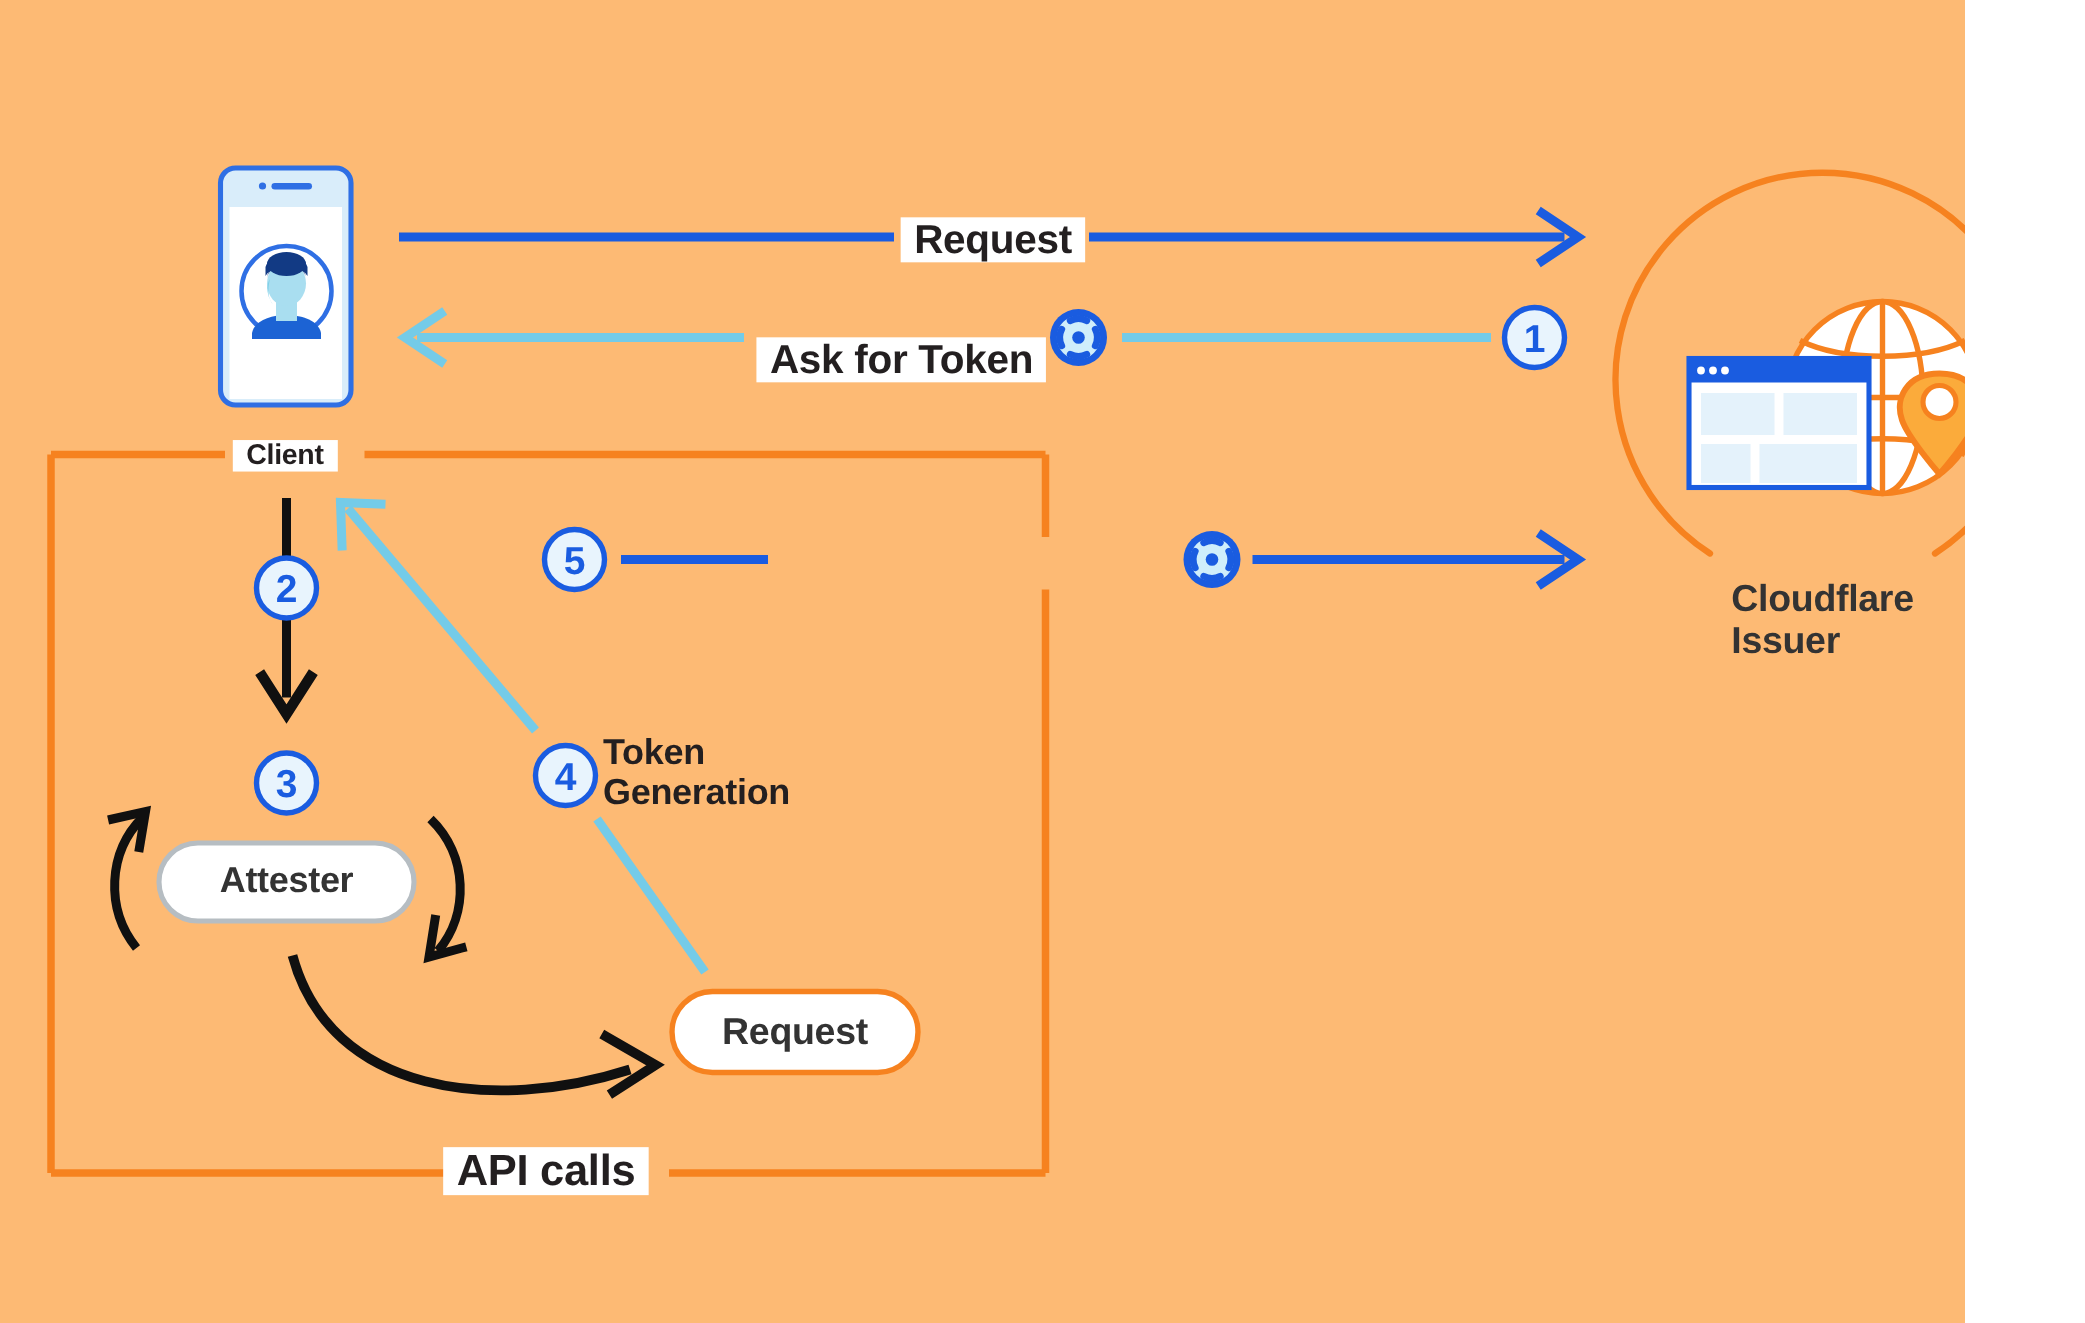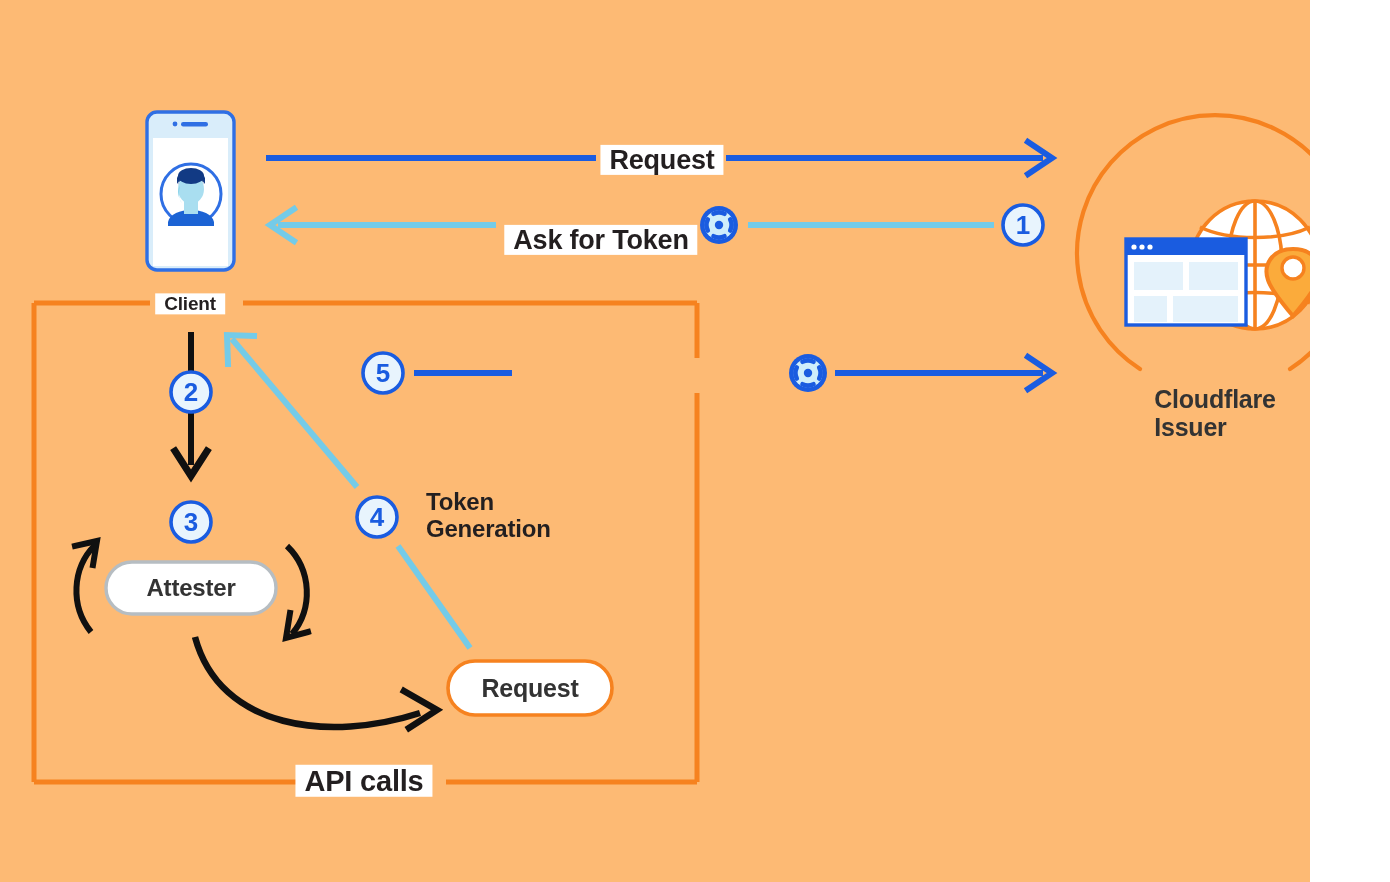--- a/index.html
+++ b/index.html
@@ -40,21 +40,21 @@
   #lbl-request      { left: 662px;  top: 160px; font-size: 27px; }
   #lbl-ask-token    { left: 601px;  top: 240px; font-size: 27px; }
   #lbl-req-w-token  { left: 649px;  top: 374px; font-size: 27px; }
   #lbl-client       { left: 190px;  top: 304px; font-size: 19px; }
   #lbl-api-calls    { left: 364px;  top: 781px; font-size: 29px; }
   #lbl-attester     { left: 191px;  top: 588px; font-size: 24px; color:#333; }
   #lbl-issuer       { left: 530px;  top: 688px; font-size: 25px; color:#333; }
   #lbl-origin       { left: 1215px; top: 413px; font-size: 25px;
                       color:#333; }
   #lbl-tokgen       { left: 402px;  top: 489px; font-size: 24px;
-                      transform: none; margin-left: 24px; }
+                      transform: none; }
 </style>
 </head>
 <body>
 
 <div id="stage">
 
   <svg id="scene" viewBox="0 0 1390 882">
     <defs>
 
       <clipPath id="phone-screen-clip">

